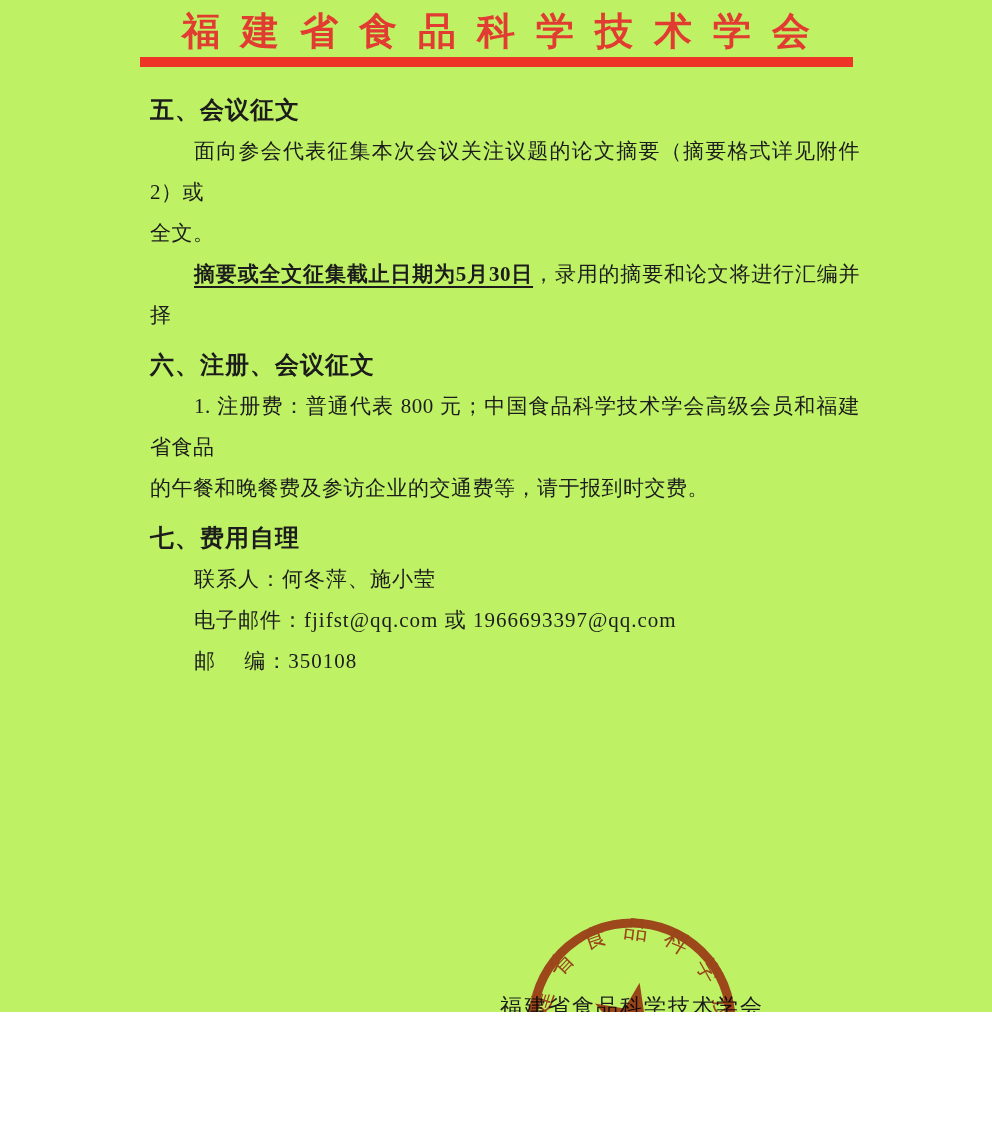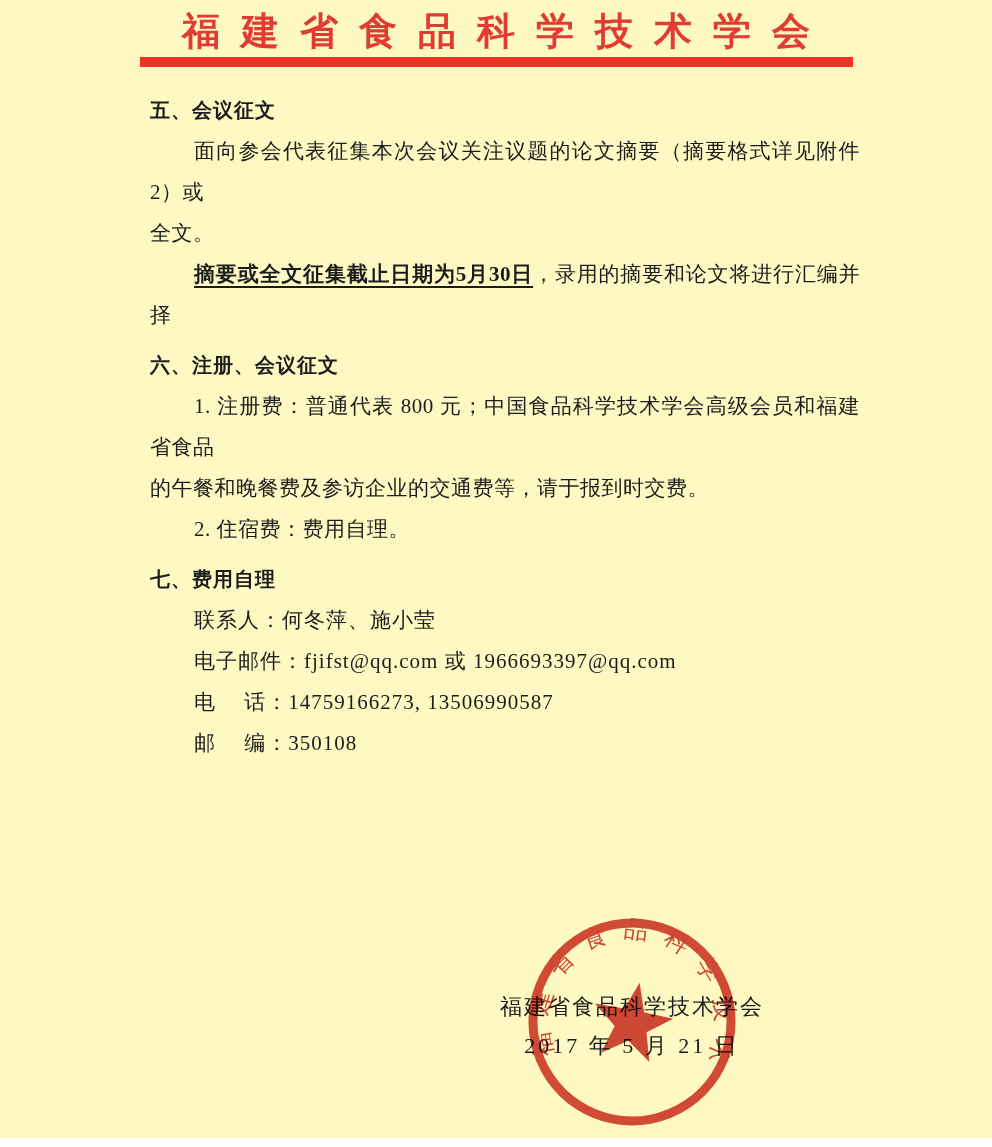--- a/index.html
+++ b/index.html
@@ -1,19 +1,19 @@
 <!DOCTYPE html>
 <html lang="zh"><head>
 <meta charset="utf-8">
 <style>
   html,body{margin:0;padding:0;background:#ffffff;}
   .page{
     position:relative;
-    width:992px;height:1138px;
-    background:#fef9c3;
+    width:992px;height:1012px;
+    background:#bef264;
     overflow:hidden;
     font-family:"Liberation Serif","DejaVu Serif",serif;
     color:#1c1c1c;
   }
   
   .letterhead{padding-top:8px;}
   .org-title{
     margin:0;
     text-align:center;
     font-size:38px;
@@ -30,21 +30,21 @@
     background:#ee3327;
   }
   
   .content{
     padding:14px 132px 0 150px;
     font-size:21px;
     text-align:justify;
   }
   .sec-heading{
     margin:9px 0 0;
-    font-size:20px;
+    font-size:24px;
     line-height:41px;
     font-weight:bold;
     letter-spacing:1px;
   }
   .bl{line-height:41px;letter-spacing:.5px;font-family:Liberation Serif, serif;}
   .indent{text-indent:44px;}
   .deadline-em{
     font-weight:bold;
     text-decoration:underline;
     text-decoration-thickness:2px;
@@ -88,27 +88,25 @@
 
     <h2 class="sec-heading">五、会议征文</h2>
     <div class="bl indent">面向参会代表征集本次会议关注议题的论文摘要（摘要格式详见附件2）或</div>
     <div class="bl">全文。</div>
 
     <div class="bl indent"><span class="deadline-em">摘要或全文征集截止日期为5月30日</span><span>，录用的摘要和论文将进行汇编并择</span></div>
 
     <h2 class="sec-heading">六、注册、会议征文</h2>
     <div class="bl indent">1. 注册费：普通代表 800 元；中国食品科学技术学会高级会员和福建省食品</div>
     <div class="bl">的午餐和晚餐费及参访企业的交通费等，请于报到时交费。</div>
-    <div class="bl indent">2. 住宿费：费用自理。</div>
 
     <h2 class="sec-heading">七、费用自理</h2>
     <div class="contact">
       <div class="bl indent">联系人：何冬萍、施小莹</div>
       <div class="bl indent">电子邮件：fjifst@qq.com 或 1966693397@qq.com</div>
-      <div class="bl indent">电　 话：14759166273, 13506990587</div>
       <div class="bl indent">邮　 编：350108</div>
     </div>
   </div>
 
   <div class="sig-org">福建省食品科学技术学会</div>
   <div class="sig-date">2017 年 5 月 21 日</div>
 
   <svg class="seal" viewBox="0 0 220 220" aria-hidden="true">
     <circle cx="110" cy="110" r="99" fill="none" stroke="#cc382f" stroke-width="9"></circle>
     <defs>

